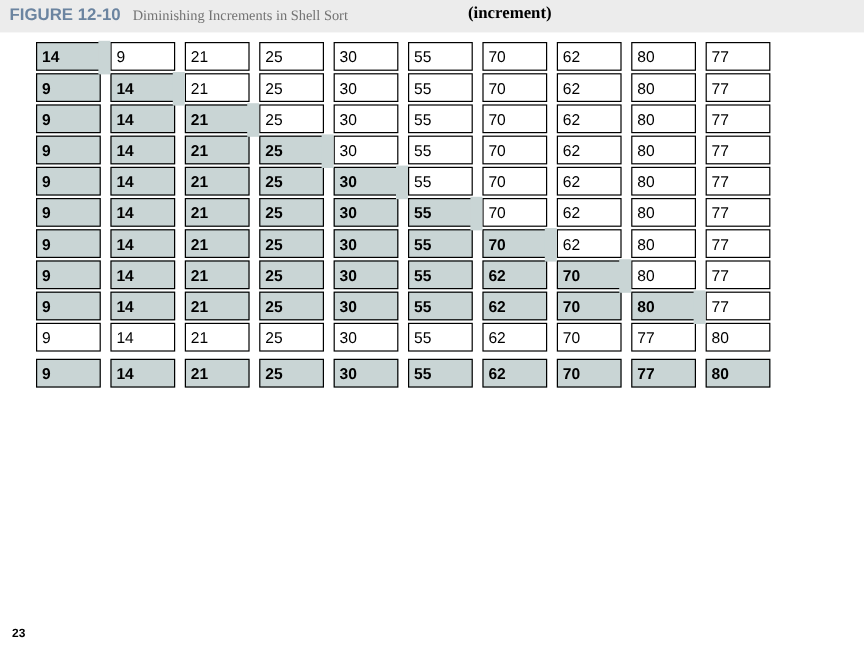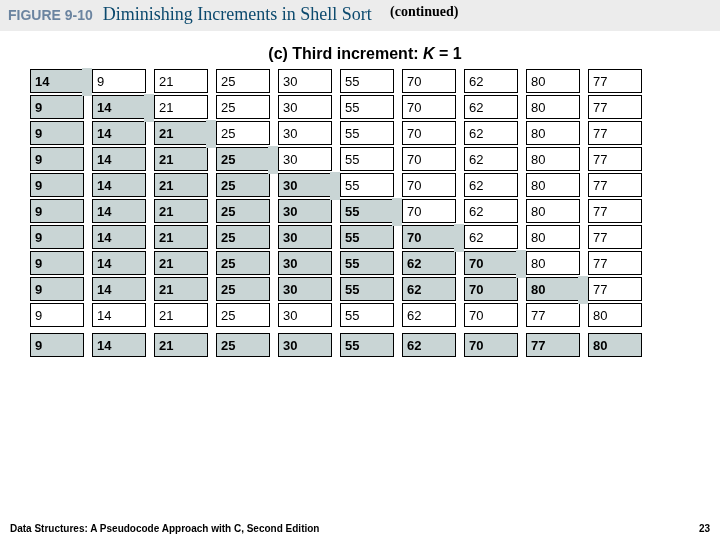--- a/index.html
+++ b/index.html
@@ -18,22 +18,22 @@
     gap: 10px;
   }
   .fig-label {
     font-family: "Trebuchet MS", Arial, sans-serif;
     font-weight: 600;
     color: #6b84a0;
     font-size: 14px;
   }
   .fig-title {
     font-family: Georgia, 'Times New Roman', serif;
-    font-size: 18px;
-    color: #0c4a6e;
+    font-size: 12px;
+    color: #737373;
     font-weight: 400;
   }
   .continued {
     position: absolute;
     top: 4px;
     left: 390px;
     font-family: "Times New Roman", serif;
     font-weight: 700;
     font-size: 14px;
   }
@@ -88,29 +88,26 @@
     justify-content: space-between;
     font-family: Arial, sans-serif;
     font-weight: 700;
     font-size: 10px;
   }
 </style>
 </head>
 <body>
 
 <div class="header">
-  <span class="fig-label">FIGURE 9-10</span>
+  <span class="fig-label">FIGURE 12-10</span>
   <span class="fig-title">Diminishing Increments in Shell Sort</span>
 </div>
-<div class="continued">(continued)</div>
+<div class="continued">(increment)</div>
 
 <div class="main">
-  <div class="section-title">
-    <span>(c) Third increment: </span><i>K</i><span> = 1</span>
-  </div>
   <div class="rows-wrap" id="rows">
       <div class="row">
         <div class="cell shade" style="font-weight: 700;">14<div class="marker"></div></div>
         <div class="cell" style="font-weight: 400;">9</div>
         <div class="cell" style="font-weight: 400;">21</div>
         <div class="cell" style="font-weight: 400;">25</div>
         <div class="cell" style="font-weight: 400;">30</div>
         <div class="cell" style="font-weight: 400;">55</div>
         <div class="cell" style="font-weight: 400;">70</div>
         <div class="cell" style="font-weight: 400;">62</div>
@@ -237,15 +234,14 @@
         <div class="cell shade">55</div>
         <div class="cell shade">62</div>
         <div class="cell shade">70</div>
         <div class="cell shade">77</div>
         <div class="cell shade">80</div>
       </div>
   </div>
 </div>
 
 <div class="footer">
-  <span>Data Structures: A Pseudocode Approach with C, Second Edition</span>
   <span>23</span>
 </div>
 
 </body></html>

